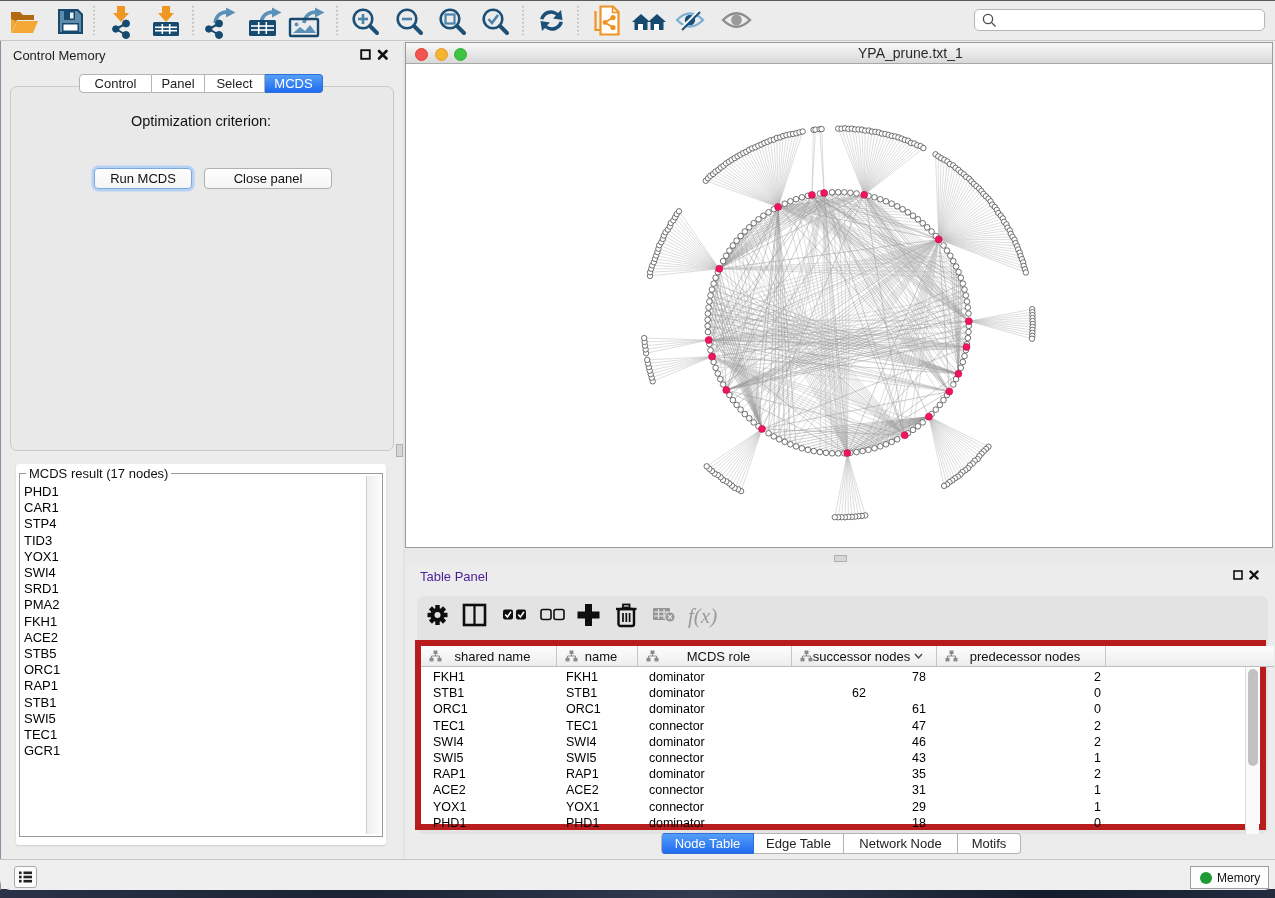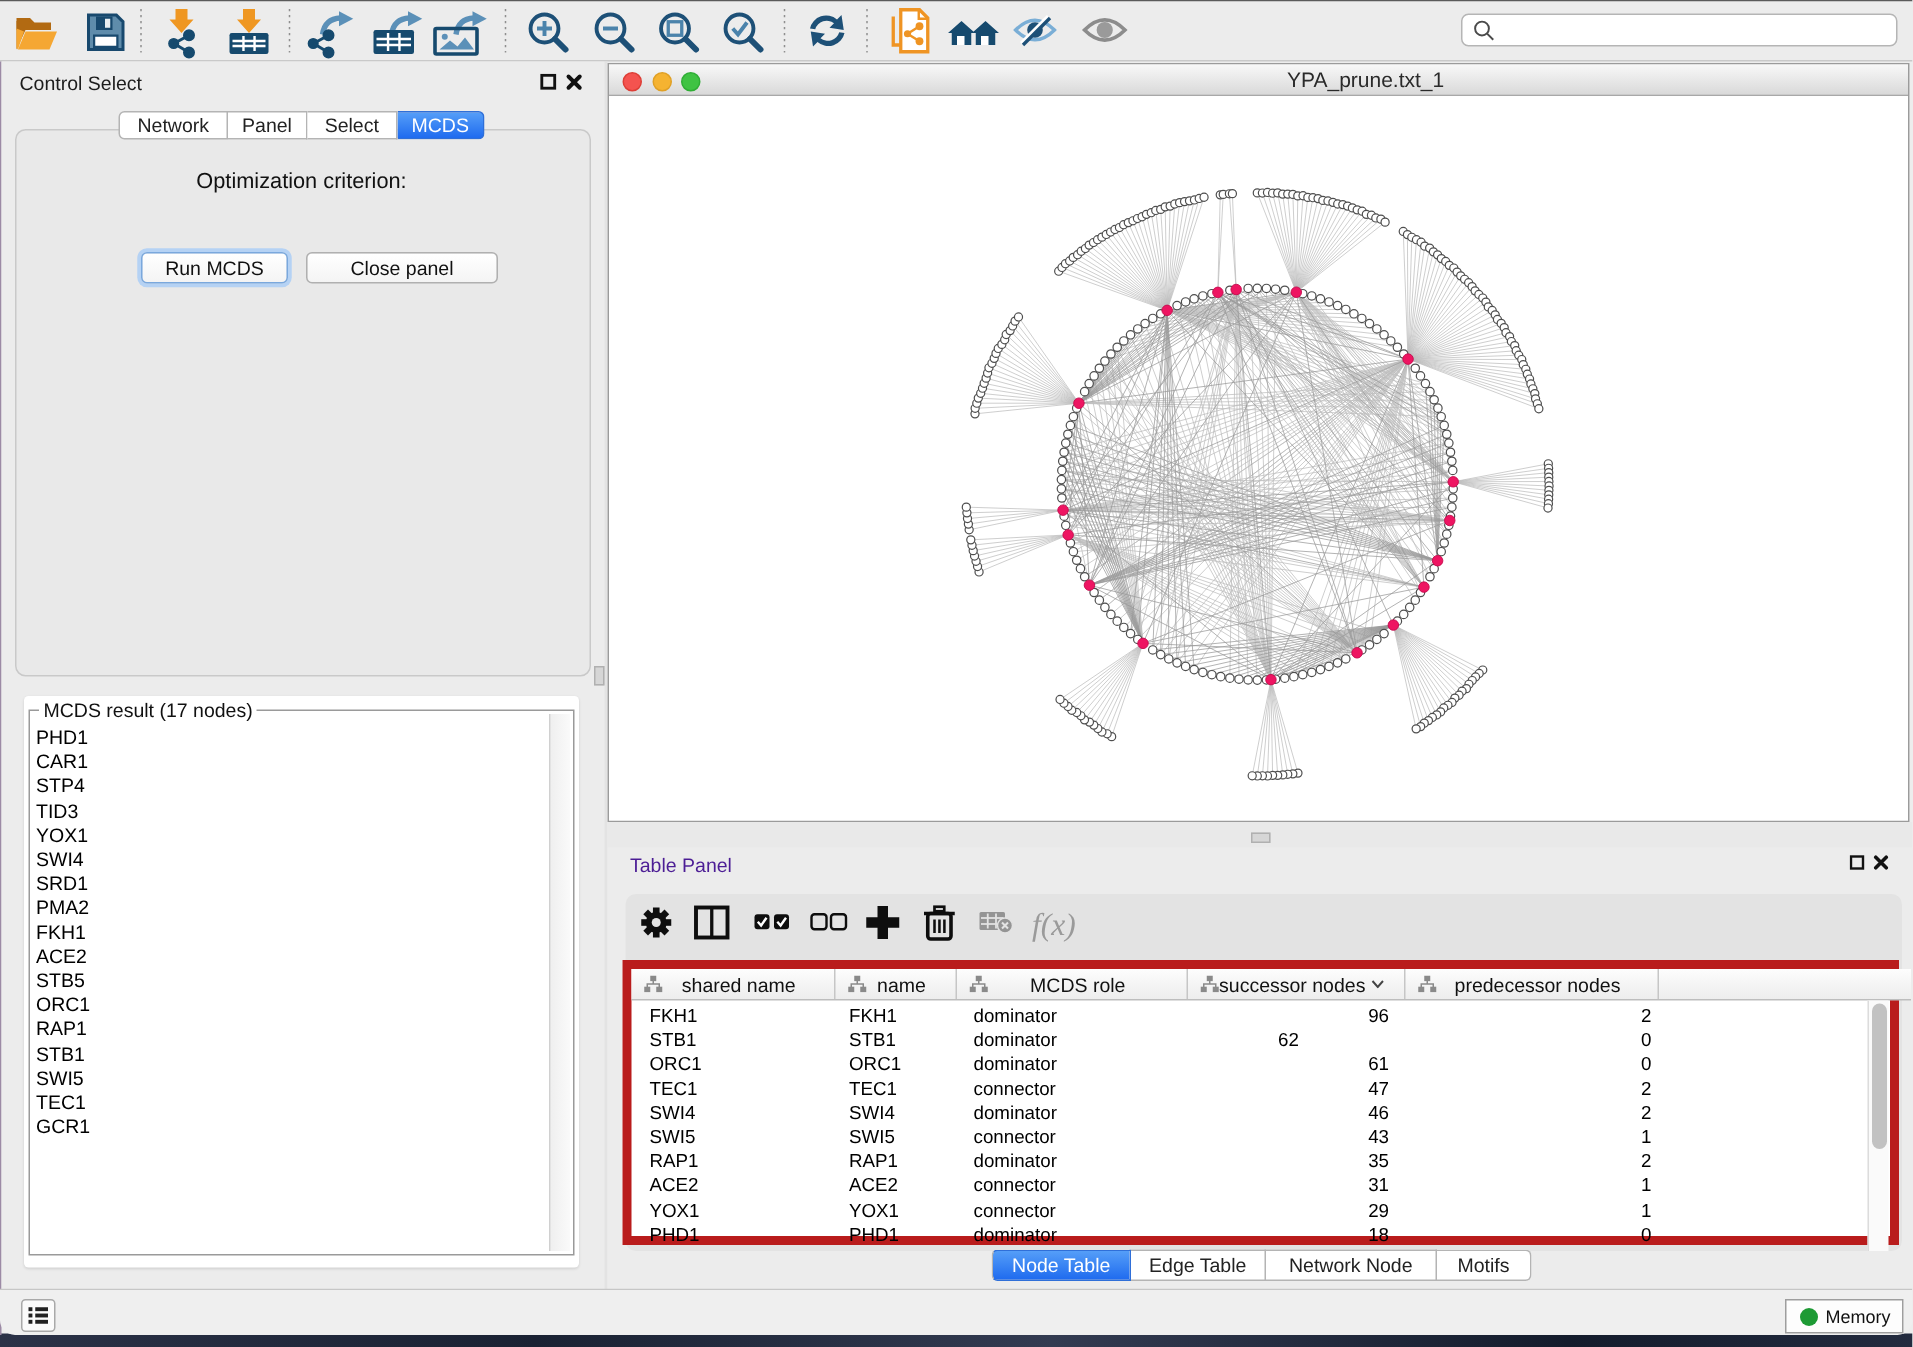--- a/index.html
+++ b/index.html
@@ -204,28 +204,28 @@
     </g>
   </svg>
 <div id="searchbox">
     <svg width="16" height="16" viewBox="0 0 16 16" style="position:absolute;left:7px;top:3px">
       <circle cx="6" cy="6" r="4.6" fill="none" stroke="#4a4a4a" stroke-width="1.3"></circle>
       <line x1="9.4" y1="9.4" x2="13.5" y2="13.5" stroke="#4a4a4a" stroke-width="1.3"></line>
     </svg>
   </div>
 <div id="ledge" class="abs"></div>
 <div id="cpanel" class="abs">
-    <div class="abs" id="cp-title">Control Select</div>
+    <div class="abs" id="cp-title">Control Memory</div>
     <svg class="abs" style="left:359px;top:8px" width="32" height="14" viewBox="0 0 32 14">
       <rect x="1.2" y="1.2" width="8.6" height="8.6" fill="none" stroke="#111" stroke-width="1.9"></rect>
       <path d="M19 2 L26.5 9.5 M26.5 2 L19 9.5" stroke="#111" stroke-width="2.6" stroke-linecap="round"></path>
     </svg>
     <div id="cp-round" class="abs"></div>
     <div class="seg" style="left:78px;top:33px;height:19px;">
-      <div class="s" style="width:71px">Network</div>
+      <div class="s" style="width:71px">Control</div>
       <div class="s" style="width:52px">Panel</div>
       <div class="s" style="width:59px">Select</div>
       <div class="s on" style="width:57px">MCDS</div>
     </div>
     <div id="opt-label" class="abs">Optimization criterion:</div>
     <div class="btn" id="btn-run">Run MCDS</div>
     <div class="btn" id="btn-close">Close panel</div>
     <div id="cp-white" class="abs">
       <div id="fieldset">
         <div id="fs-label">MCDS result (17 nodes)</div>
@@ -1248,21 +1248,21 @@
                 <rect x="0.5" y="7.8" width="4" height="3.6" fill="#8a8a8a"></rect>
                 <rect x="8.5" y="7.8" width="4" height="3.6" fill="#8a8a8a"></rect>
                 <path d="M6.5 4 L6.5 6 M2.5 8 L2.5 6 L10.5 6 L10.5 8" stroke="#8a8a8a" stroke-width="1" fill="none"></path>
               </svg></span>
             <span>predecessor nodes</span>
           </div>
         </div>
         <div class="trow" style="left:12px;top:23px;">FKH1</div>
         <div class="trow" style="left:145px;top:23px;">FKH1</div>
         <div class="trow" style="left:228px;top:23px;">dominator</div>
-        <div class="trow" style="left:371px;top:23px;width:134px;text-align:right;">96</div>
+        <div class="trow" style="left:371px;top:23px;width:134px;text-align:right;">78</div>
         <div class="trow" style="left:516px;top:23px;width:164px;text-align:right;">2</div>
         <div class="trow" style="left:12px;top:39.2px;">STB1</div>
         <div class="trow" style="left:145px;top:39.2px;">STB1</div>
         <div class="trow" style="left:228px;top:39.2px;">dominator</div>
         <div class="trow" style="left:371px;top:39.2px;width:134px;text-align:center;">62</div>
         <div class="trow" style="left:516px;top:39.2px;width:164px;text-align:right;">0</div>
         <div class="trow" style="left:12px;top:55.400000000000006px;">ORC1</div>
         <div class="trow" style="left:145px;top:55.400000000000006px;">ORC1</div>
         <div class="trow" style="left:228px;top:55.400000000000006px;">dominator</div>
         <div class="trow" style="left:371px;top:55.400000000000006px;width:134px;text-align:right;">61</div>

